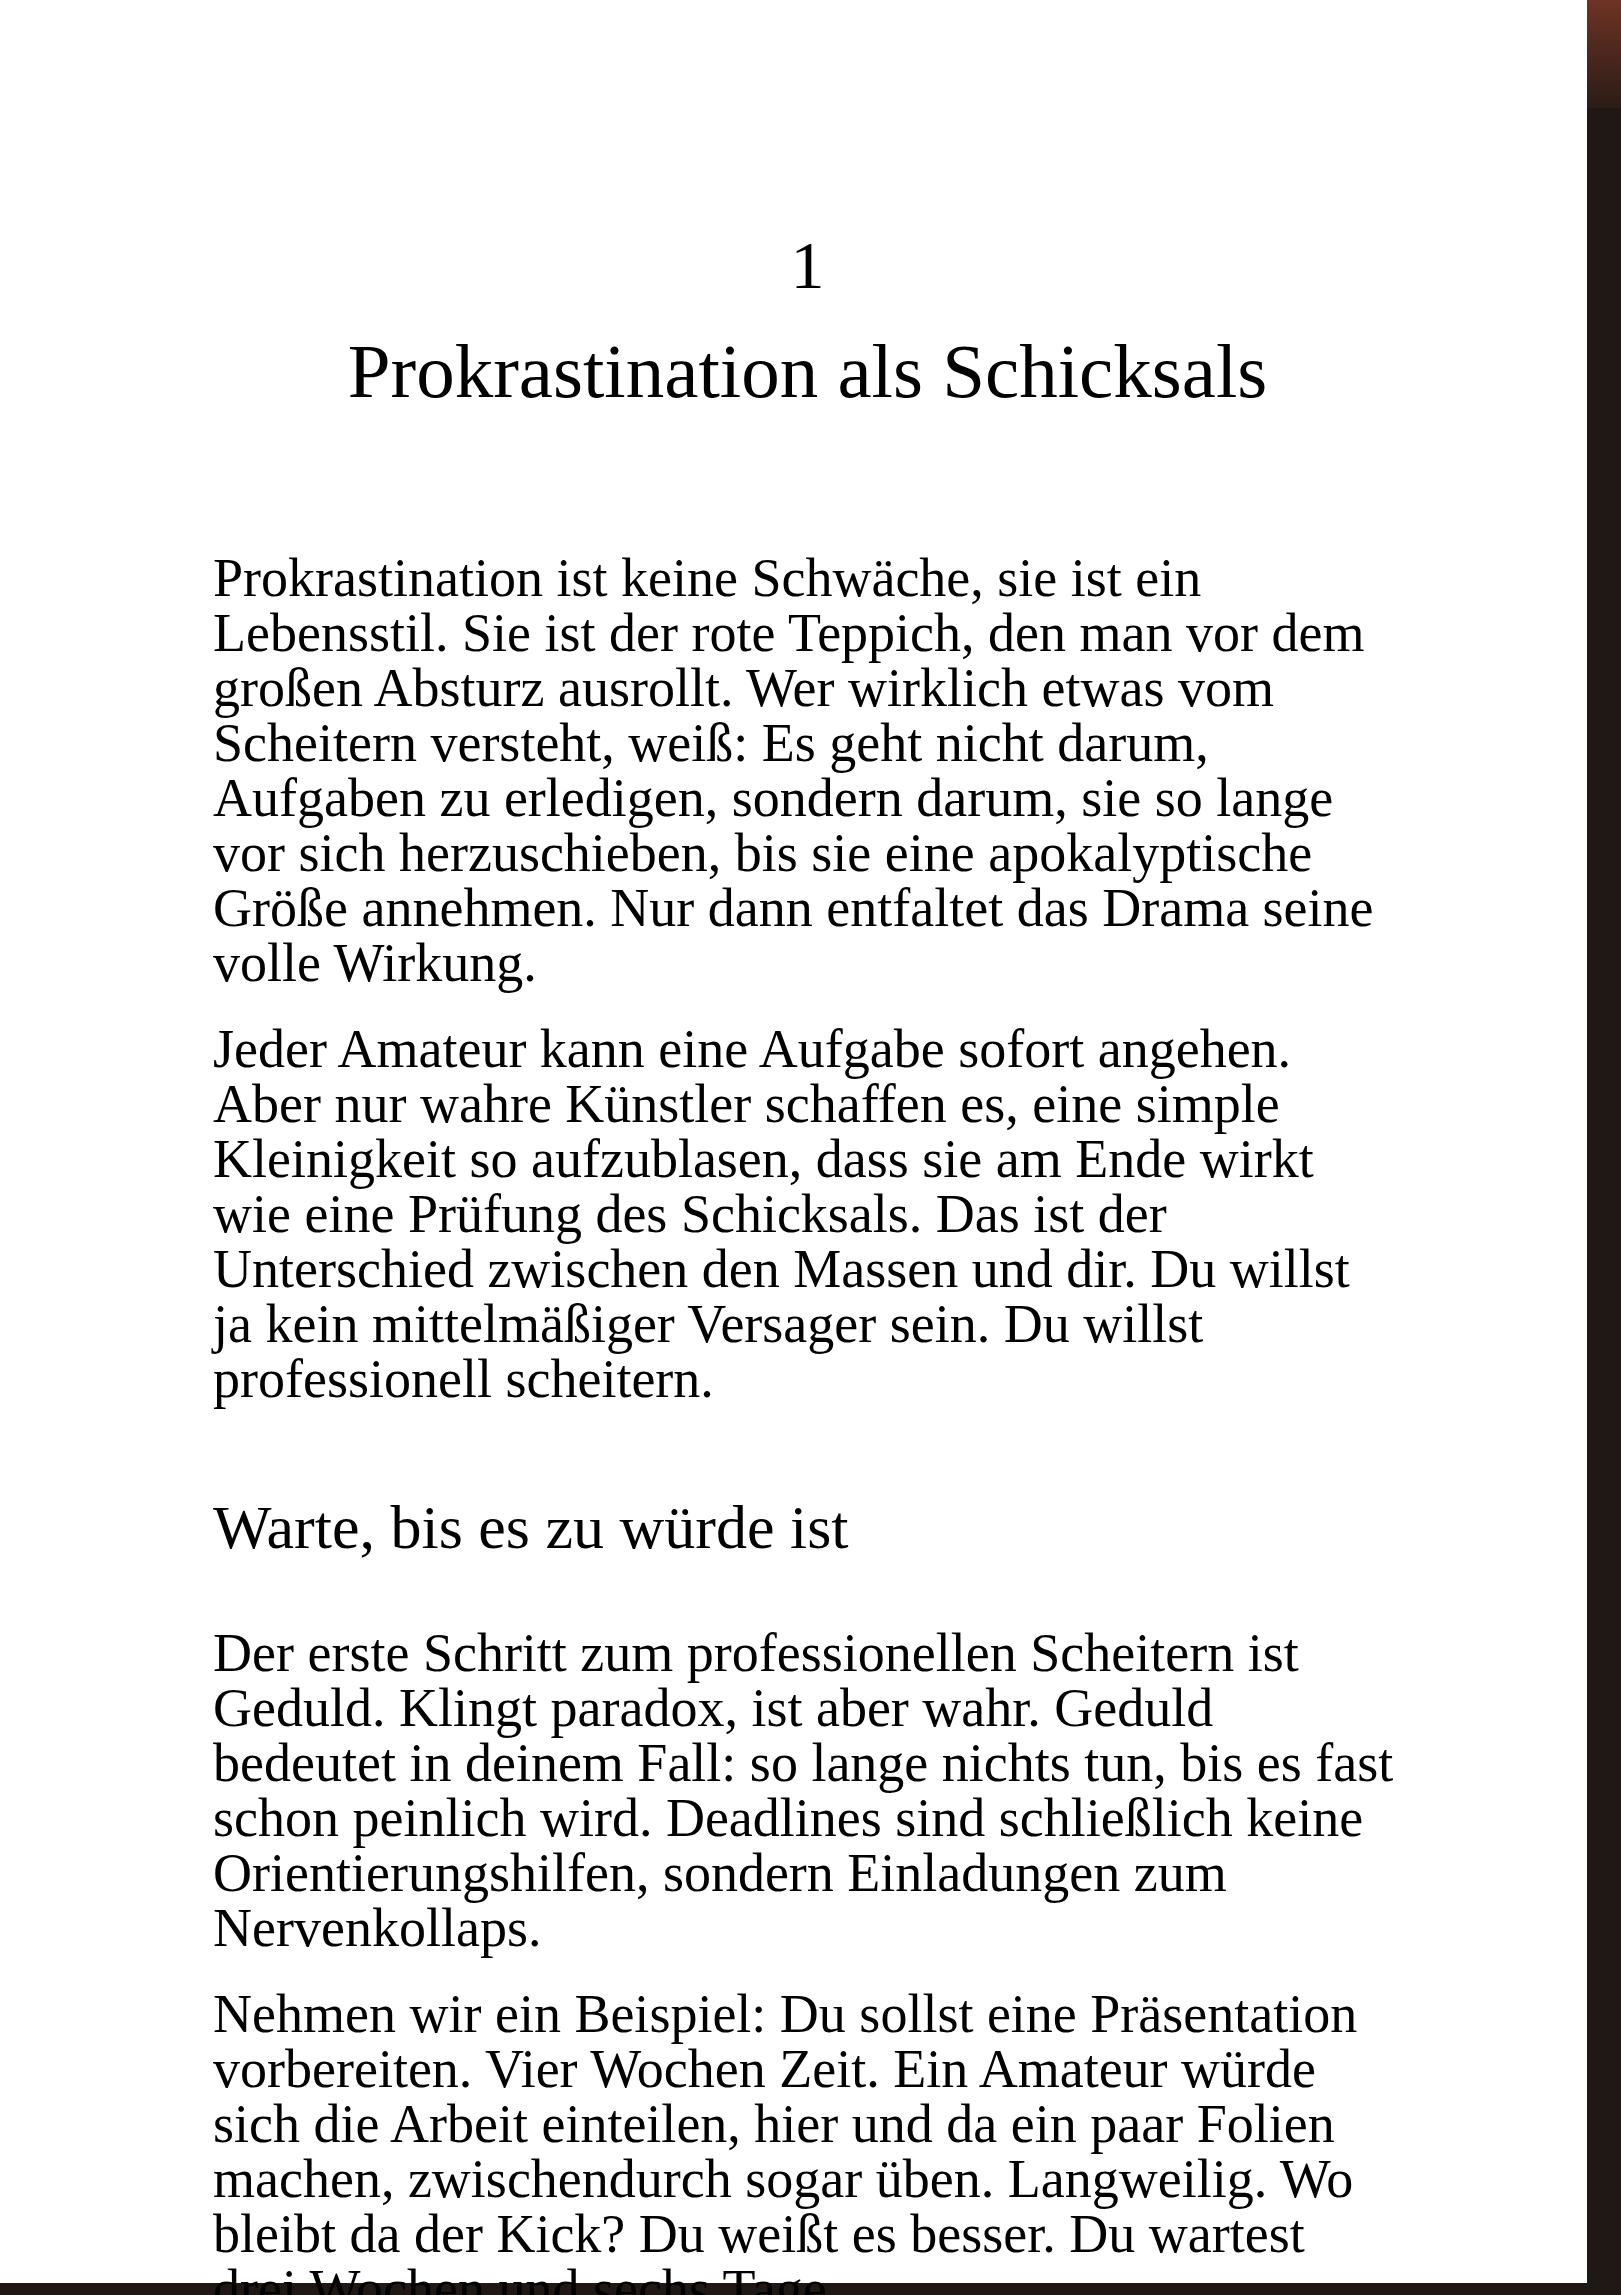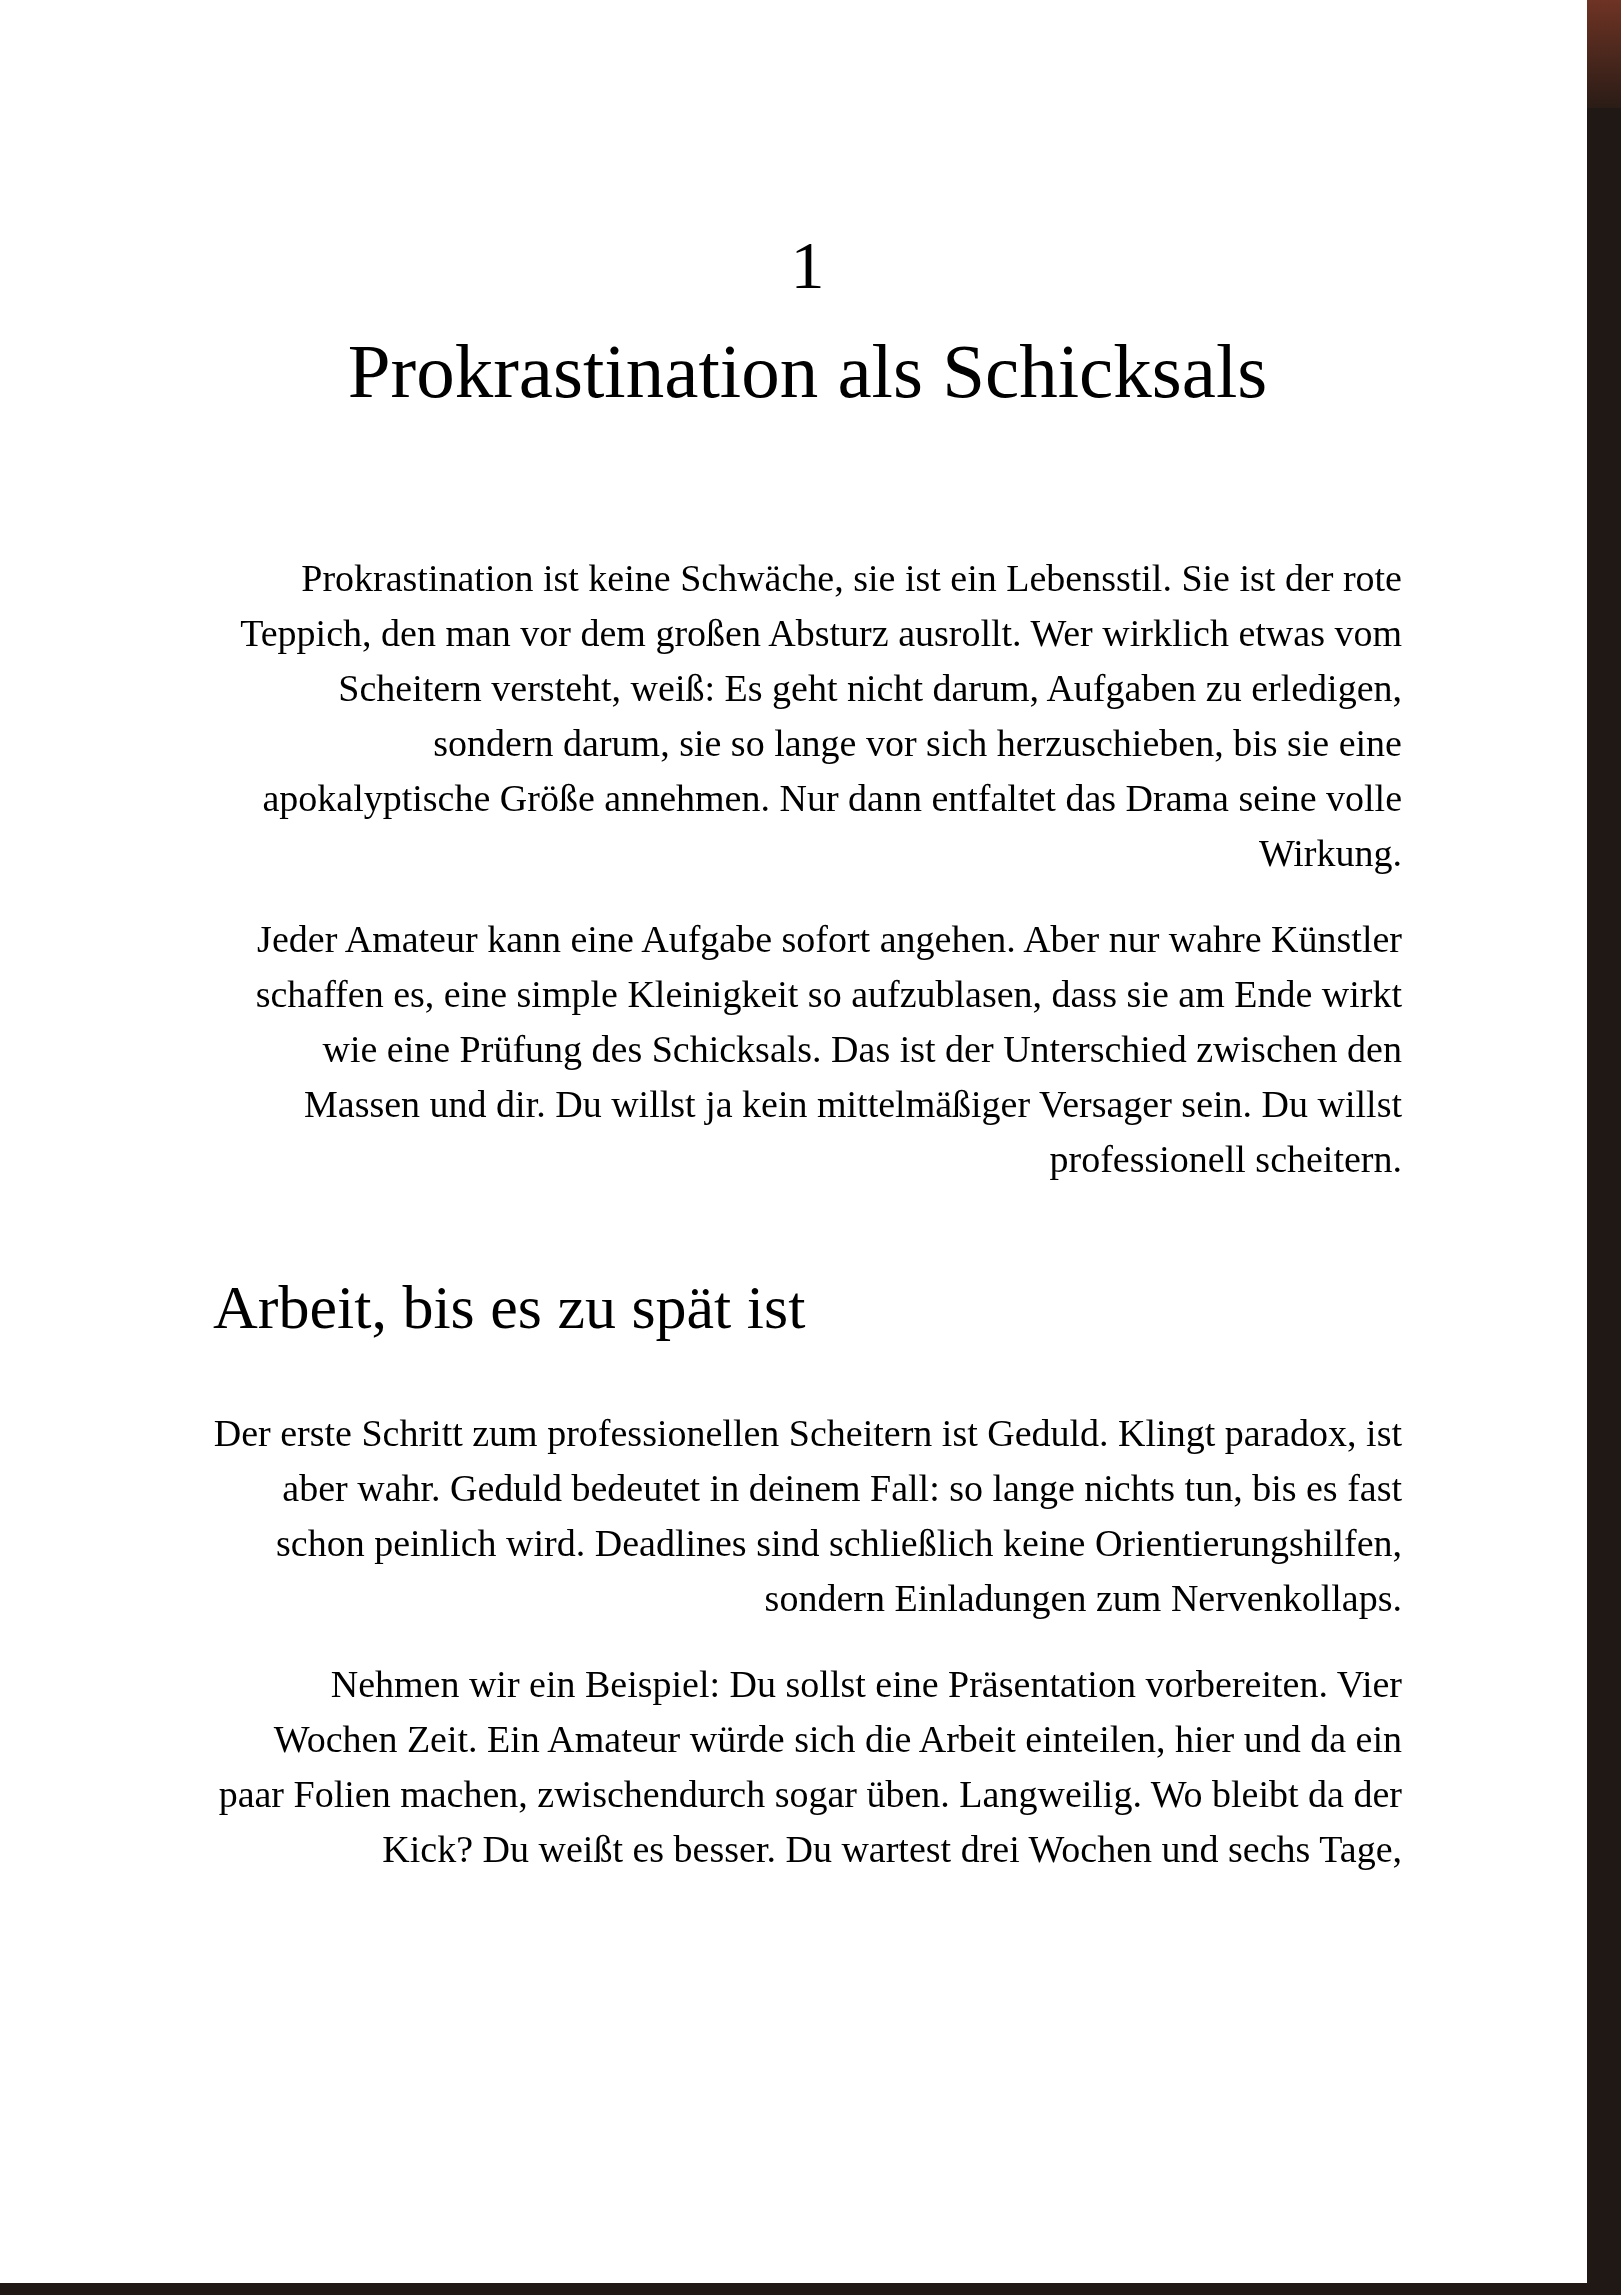--- a/index.html
+++ b/index.html
@@ -47,24 +47,24 @@
     font-size: 77px;
     line-height: 1.15;
     text-align: center;
     font-weight: 400;
     margin: 26px 0 0 0;
   }
   .body-copy {
     margin-top: 135px;
   }
   p.body-par {
-    font-size: 38px;
+    font-size: 54px;
     line-height: 55px;
     margin: 0 0 31px 0;
-    text-align: right;
+    text-align: left;
   }
   h2.section-heading {
     font-size: 62px;
     line-height: 1.1;
     font-weight: 400;
     margin: 86px 0 65px 0;
     text-align: left;
   }
 </style>
 </head>
@@ -78,21 +78,21 @@
     <div class="chapter-number">1</div>
 
     <h1 class="chapter-title">Prokrastination als Schicksals</h1>
 
     <div class="body-copy">
 
       <p class="body-par">Prokrastination ist keine Schwäche, sie ist ein Lebensstil. Sie ist der rote Teppich, den man vor dem großen Absturz ausrollt. Wer wirklich etwas vom Scheitern versteht, weiß: Es geht nicht darum, Aufgaben zu erledigen, sondern darum, sie so lange vor sich herzuschieben, bis sie eine apokalyptische Größe annehmen. Nur dann entfaltet das Drama seine volle Wirkung.</p>
 
       <p class="body-par">Jeder Amateur kann eine Aufgabe sofort angehen. Aber nur wahre Künstler schaffen es, eine simple Kleinigkeit so aufzublasen, dass sie am Ende wirkt wie eine Prüfung des Schicksals. Das ist der Unterschied zwischen den Massen und dir. Du willst ja kein mittelmäßiger Versager sein. Du willst professionell scheitern.</p>
 
-      <h2 class="section-heading">Arbeit, bis es zu spät ist</h2>
+      <h2 class="section-heading">Warte, bis es zu würde ist</h2>
 
       <p class="body-par">Der erste Schritt zum professionellen Scheitern ist Geduld. Klingt paradox, ist aber wahr. Geduld bedeutet in deinem Fall: so lange nichts tun, bis es fast schon peinlich wird. Deadlines sind schließlich keine Orientierungshilfen, sondern Einladungen zum Nervenkollaps.</p>
 
       <p class="body-par">Nehmen wir ein Beispiel: Du sollst eine Präsentation vorbereiten. Vier Wochen Zeit. Ein Amateur würde sich die Arbeit einteilen, hier und da ein paar Folien machen, zwischendurch sogar üben. Langweilig. Wo bleibt da der Kick? Du weißt es besser. Du wartest drei Wochen und sechs Tage,</p>
 
     </div>
   </div>
 </div>
 
 

